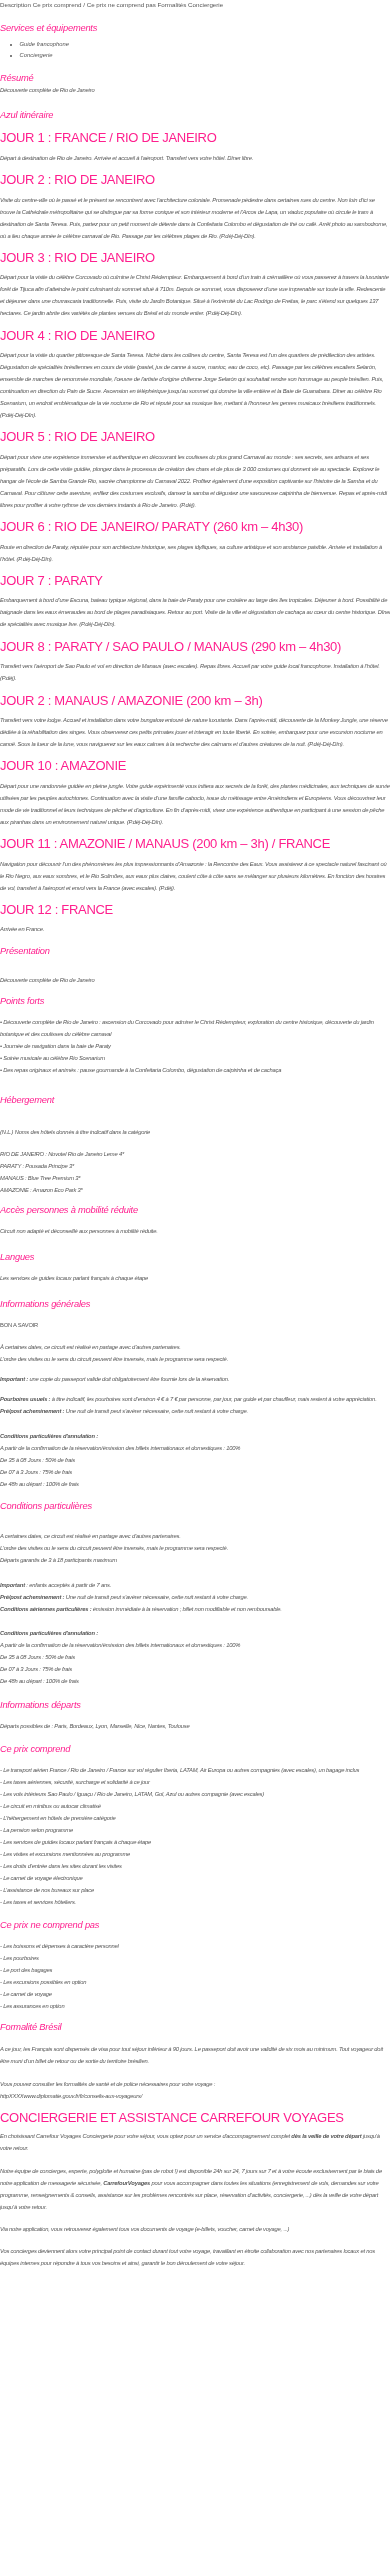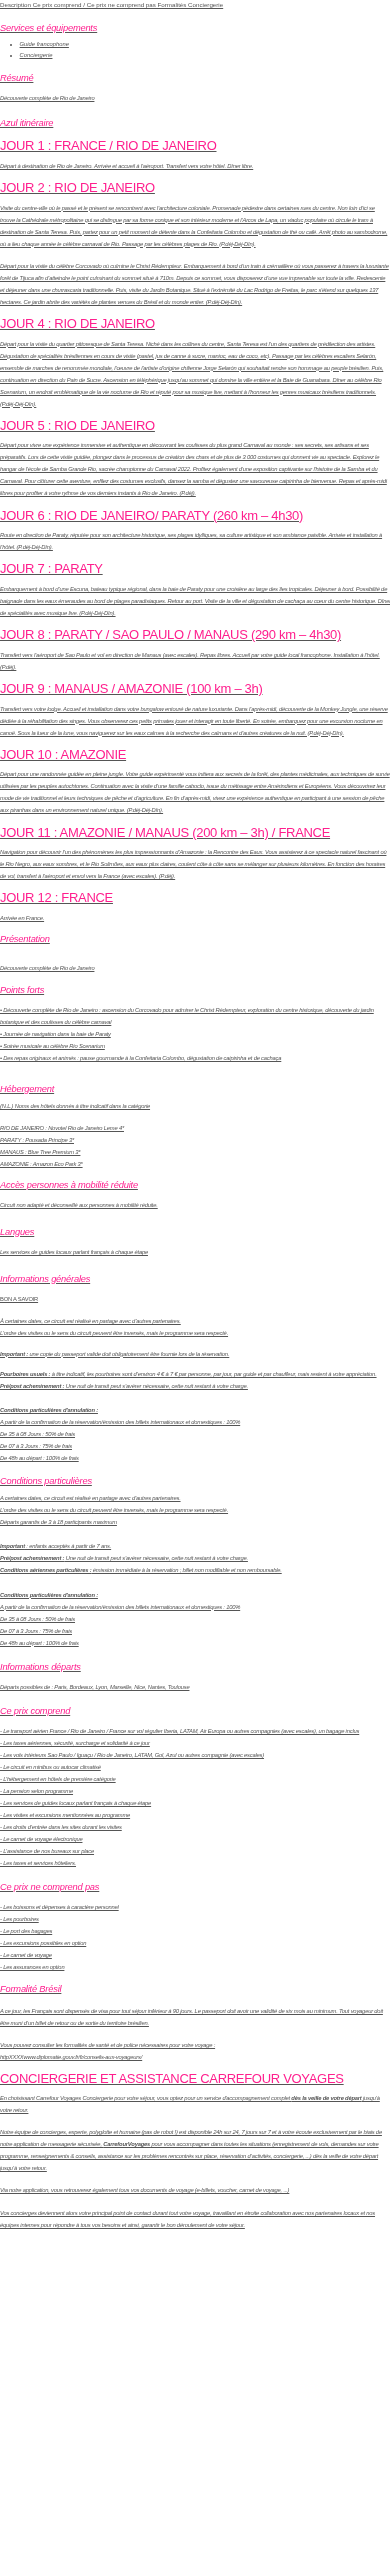--- a/index.html
+++ b/index.html
@@ -2,21 +2,21 @@
 <html style="font-size:8.2px"><head>
 <meta charset="utf-8">
 <style>
   html, body { margin: 0; padding: 0; background: #ffffff; }
   body {
     width: 391px;
     font-family: "Liberation Sans", sans-serif;
     color: #555555;
     font-size: 6.2px;
   }
-  .page { padding: 1px 0 10.3px 0; text-decoration: underline; }
+  .page { padding: 1px 0 10.3px 0; }
   .top-nav { font-style: normal; font-size: 6.2px; color: #555; margin: 0 0 13.4px 0; line-height: 8.2px; }
   .h2 {
     color: #ff1f8e;
     font-style: italic;
     font-size: 9.3px;
     font-weight: normal;
     margin: 0 0 5.2px 0;
     letter-spacing: -0.2px;
     line-height: 11.3px;
   }
@@ -52,35 +52,36 @@
 
   <section>
     <h2 class="h2">Services et équipements</h2>
     <ul class="services">
       <li>Guide francophone</li>
       <li>Conciergerie</li>
     </ul>
   </section>
 
   <section>
-    <h2 class="h2" style="margin-bottom:8px">Résumé</h2>
+    <h2 class="h2" style="margin-bottom:0">Résumé</h2>
     <p class="p" style="margin-bottom:13.4px">Découverte complète de Rio de Janeiro</p>
   </section>
 
   <section>
     <h2 class="h2" style="margin-bottom:11.3px">Azul itinéraire</h2>
     <div>
       <h3 class="h3">JOUR 1 : FRANCE / RIO DE JANEIRO</h3>
       <p class="p">Départ à destination de Rio de Janeiro. Arrivée et accueil à l’aéroport. Transfert vers votre hôtel. Dîner libre.</p>
     </div>
     <div>
       <h3 class="h3">JOUR 2 : RIO DE JANEIRO</h3>
       <p class="p">Visite du centre-ville où le passé et le présent se rencontrent avec l’architecture coloniale. Promenade pédestre dans certaines rues du centre. Non loin d’ici se trouve la Cathédrale métropolitaine qui se distingue par sa forme conique et son intérieur moderne et l’Arcos de Lapa, un viaduc populaire où circule le tram à destination de Santa Teresa. Puis, partez pour un petit moment de détente dans la Confeitaria Colombo et dégustation de thé ou café. Arrêt photo au sambodrome, où a lieu chaque année le célèbre carnaval de Rio. Passage par les célèbres plages de Rio. (P.déj-Déj-Dîn).</p>
     </div>
     <div>
+      <h3 class="h3">JOUR 3 : RIO DE JANEIRO</h3>
       <p class="p">Départ pour la visite du célèbre Corcovado où culmine le Christ Rédempteur. Embarquement à bord d’un train à crémaillère où vous passerez à travers la luxuriante forêt de Tijuca afin d’atteindre le point culminant du sommet situé à 710m. Depuis ce sommet, vous disposerez d’une vue imprenable sur toute la ville. Redescente et déjeuner dans une churrascaria traditionnelle. Puis, visite du Jardin Botanique. Situé à l'extrémité du Lac Rodrigo de Freitas, le parc s'étend sur quelques 137 hectares. Ce jardin abrite des variétés de plantes venues du Brésil et du monde entier. (P.déj-Déj-Dîn).</p>
     </div>
     <div>
       <h3 class="h3">JOUR 4 : RIO DE JANEIRO</h3>
       <p class="p">Départ pour la visite du quartier pittoresque de Santa Teresa. Niché dans les collines du centre, Santa Teresa est l’un des quartiers de prédilection des artistes. Dégustation de spécialités brésiliennes en cours de visite (pastel, jus de canne à sucre, manioc, eau de coco, etc). Passage par les célèbres escaliers Selarón, ensemble de marches de renommée mondiale, l’œuvre de l’artiste d’origine chilienne Jorge Selarón qui souhaitait rendre son hommage au peuple brésilien. Puis, continuation en direction du Pain de Sucre. Ascension en téléphérique jusqu'au sommet qui domine la ville entière et la Baie de Guanabara. Dîner au célèbre Rio Scenarium, un endroit emblématique de la vie nocturne de Rio et réputé pour sa musique live, mettant à l’honneur les genres musicaux brésiliens traditionnels. (P.déj-Déj-Dîn).</p>
     </div>
     <div>
       <h3 class="h3">JOUR 5 : RIO DE JANEIRO</h3>
       <p class="p">Départ pour vivre une expérience immersive et authentique en découvrant les coulisses du plus grand Carnaval au monde : ses secrets, ses artisans et ses préparatifs. Lors de cette visite guidée, plongez dans le processus de création des chars et de plus de 3 000 costumes qui donnent vie au spectacle. Explorez le hangar de l'école de Samba Grande Rio, sacrée championne du Carnaval 2022. Profitez également d'une exposition captivante sur l'histoire de la Samba et du Carnaval. Pour clôturer cette aventure, enfilez des costumes exclusifs, dansez la samba et dégustez une savoureuse caipirinha de bienvenue. Repas et après-midi libres pour profiter à votre rythme de vos derniers instants à Rio de Janeiro. (P.déj).</p>
     </div>
@@ -90,21 +91,21 @@
     </div>
     <div>
       <h3 class="h3">JOUR 7 : PARATY</h3>
       <p class="p">Embarquement à bord d’une Escuna, bateau typique régional, dans la baie de Paraty pour une croisière au large des îles tropicales. Déjeuner à bord. Possibilité de baignade dans les eaux émeraudes au bord de plages paradisiaques. Retour au port. Visite de la ville et dégustation de cachaça au cœur du centre historique. Dîner de spécialités avec musique live. (P.déj-Déj-Dîn).</p>
     </div>
     <div>
       <h3 class="h3">JOUR 8 : PARATY / SAO PAULO / MANAUS (290 km – 4h30)</h3>
       <p class="p">Transfert vers l’aéroport de Sao Paulo et vol en direction de Manaus (avec escales). Repas libres. Accueil par votre guide local francophone. Installation à l’hôtel. (P.déj).</p>
     </div>
     <div>
-      <h3 class="h3">JOUR 9 : MANAUS / AMAZONIE (100 km – 3h)</h3>
+      <h3 class="h3">JOUR 2 : MANAUS / AMAZONIE (200 km – 3h)</h3>
       <p class="p">Transfert vers votre lodge. Accueil et installation dans votre bungalow entouré de nature luxuriante. Dans l’après-midi, découverte de la Monkey Jungle, une réserve dédiée à la réhabilitation des singes. Vous observerez ces petits primates jouer et interagir en toute liberté. En soirée, embarquez pour une excursion nocturne en canoë. Sous la lueur de la lune, vous naviguerez sur les eaux calmes à la recherche des caïmans et d’autres créatures de la nuit. (P.déj-Déj-Dîn).</p>
     </div>
     <div>
       <h3 class="h3">JOUR 10 : AMAZONIE</h3>
       <p class="p">Départ pour une randonnée guidée en pleine jungle. Votre guide expérimenté vous initiera aux secrets de la forêt, des plantes médicinales, aux techniques de survie utilisées par les peuples autochtones. Continuation avec la visite d’une famille caboclo, issue du métissage entre Amérindiens et Européens. Vous découvrirez leur mode de vie traditionnel et leurs techniques de pêche et d’agriculture. En fin d’après-midi, vivez une expérience authentique en participant à une session de pêche aux piranhas dans un environnement naturel unique. (P.déj-Déj-Dîn).</p>
     </div>
     <div>
       <h3 class="h3">JOUR 11 : AMAZONIE / MANAUS (200 km – 3h) / FRANCE</h3>
       <p class="p">Navigation pour découvrir l’un des phénomènes les plus impressionnants d’Amazonie : la Rencontre des Eaux. Vous assisterez à ce spectacle naturel fascinant où le Rio Negro, aux eaux sombres, et le Rio Solimões, aux eaux plus claires, coulent côte à côte sans se mélanger sur plusieurs kilomètres.  En fonction des horaires de vol, transfert à l’aéroport et envol vers la France (avec escales). (P.déj).</p>
     </div>
@@ -122,21 +123,21 @@
   <section>
     <h2 class="h2" style="margin-bottom:8.2px">Points forts</h2>
     <div class="line">• Découverte complète de Rio de Janeiro : ascension du Corcovado pour admirer le Christ Rédempteur, exploration du centre historique, découverte du jardin botanique et des coulisses du célèbre carnaval</div>
     <div class="line">• Journée de navigation dans la baie de Paraty</div>
     <div class="line">• Soirée musicale au célèbre Rio Scenarium</div>
     <div class="line">• Des repas originaux et animés : pause gourmande à la Confeitaria Colombo, dégustation de caipirinha et de cachaça</div>
     <div class="gap" style="height:19.6px"></div>
   </section>
 
   <section>
-    <h2 class="h2" style="margin-bottom:5px">Hébergement</h2>
+    <h2 class="h2" style="margin-bottom:19px">Hébergement</h2>
     <p class="p">(N.L.) Noms des hôtels donnés à titre indicatif dans la catégorie</p>
     <div class="line">RIO DE JANEIRO : Novotel Rio de Janeiro Leme 4*</div>
     <div class="line">PARATY : Pousada Principe 3*</div>
     <div class="line">MANAUS : Blue Tree Premium  3*</div>
     <div class="line">AMAZONIE : Amazon Eco Park 3*</div>
     <div class="gap" style="height:9.3px"></div>
   </section>
 
   <section>
     <h2 class="h2" style="margin-bottom:8.2px">Accès personnes à mobilité réduite</h2>
@@ -161,21 +162,21 @@
     <div class="gap" style="height:12.4px"></div>
     <div class="line strong">Conditions particulières d'annulation :</div>
     <div class="line">A partir de la confirmation de la réservation/émission des billets internationaux et domestiques : 100%</div>
     <div class="line">De 35 à 08 Jours : 50% de frais</div>
     <div class="line">De 07 à 3 Jours : 75% de frais</div>
     <div class="line">De 48h au départ : 100% de frais</div>
     <div class="gap" style="height:11.3px"></div>
   </section>
 
   <section>
-    <h2 class="h2" style="margin-bottom:5px">Conditions particulières</h2>
+    <h2 class="h2" style="margin-bottom:18px">Conditions particulières</h2>
     <div class="line">A certaines dates, ce circuit est réalisé en partage avec d’autres partenaires.</div>
     <div class="line">L’ordre des visites ou le sens du circuit peuvent être inversés, mais le programme sera respecté.</div>
     <div class="line">Départs garantis de 3 à 18 participants maximum</div>
     <div class="gap" style="height:12.4px"></div>
     <div class="line"><span class="strong">Important</span><span> : enfants acceptés à partir de 7 ans.</span></div>
     <div class="line"><span class="strong">Pré/post acheminement :</span><span> Une nuit de transit peut s’avérer nécessaire, cette nuit restant à votre charge.</span></div>
     <div class="line"><span class="strong">Conditions aériennes particulières :</span><span> émission immédiate à la réservation ; billet non modifiable et non remboursable.</span></div>
     <div class="gap" style="height:12.4px"></div>
     <div class="line strong">Conditions particulières d'annulation :</div>
     <div class="line">A partir de la confirmation de la réservation/émission des billets internationaux et domestiques : 100%</div>

